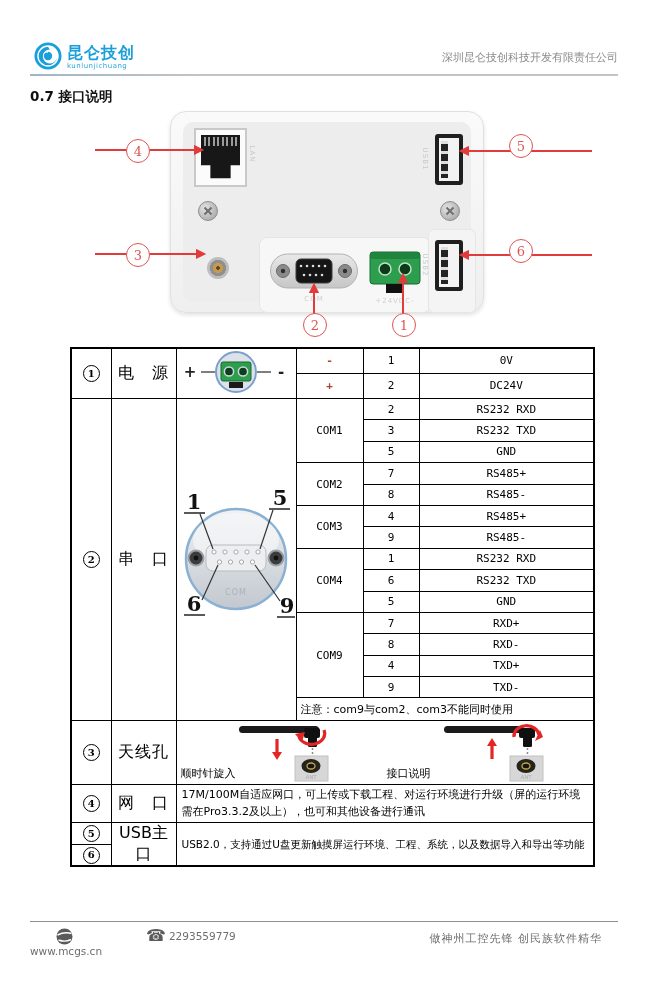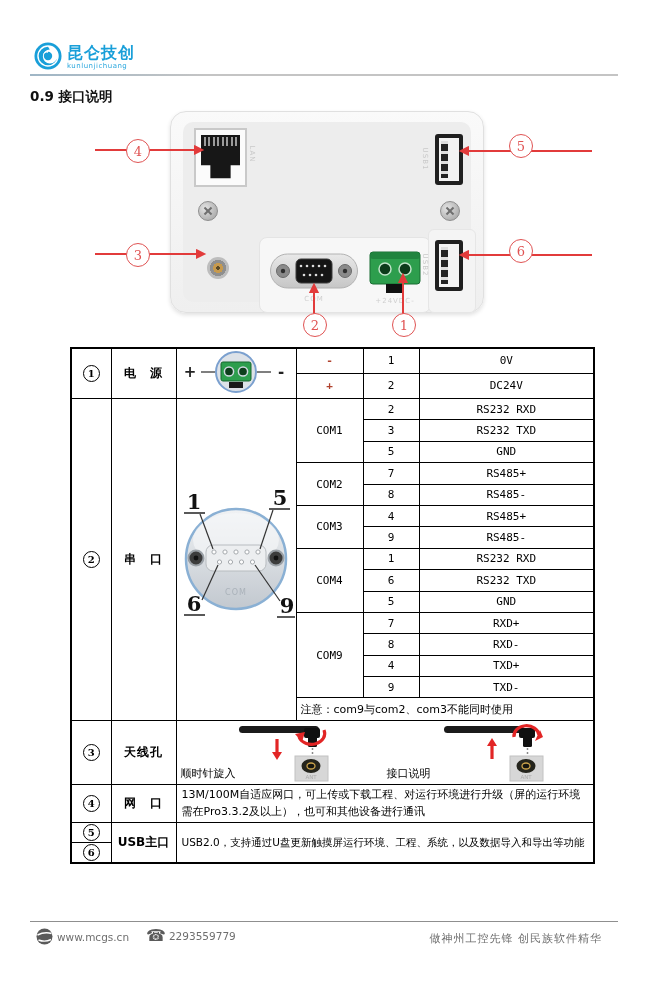--- a/index.html
+++ b/index.html
@@ -54,21 +54,21 @@
   .callout { position:absolute; width:22px; height:22px; border-radius:50%;
     border:1.5px solid #e05353; color:#e05353; background:#fff;
     font-family:"DejaVu Serif", serif; font-size:13px; line-height:1;
     display:flex; align-items:center; justify-content:center; z-index:5; }
   .lines-svg { position:absolute; left:0; top:0; width:648px; height:245px; z-index:4; pointer-events:none; }
   
   .spec { position:absolute; left:70px; top:347px; border-collapse:collapse;
     border:2px solid #000; table-layout:fixed; font-size:11px; }
   .spec td { border:1px solid #000; text-align:center; vertical-align:middle; padding:0; overflow:hidden; }
   .spec .mono { font-family:"DejaVu Sans Mono", monospace; font-size:11px; }
-  .spec .lbl { font-weight:bold; font-size:12px; letter-spacing:1px; }
+  .spec .lbl { font-weight:normal; font-size:16px; letter-spacing:1px; }
   .circ { display:inline-flex; width:15px; height:15px; border:1.3px solid #000; border-radius:50%;
     align-items:center; justify-content:center; font-size:10px; font-weight:bold;
     font-family:"DejaVu Serif", serif; line-height:1; }
   .sign { color:#b0432f; font-weight:bold; font-family:"DejaVu Sans Mono", monospace; }
   .img-cell { position:relative; }
   .note-cell { text-align:left !important; padding:2px 4px !important; font-size:11px; }
   .desc-cell { text-align:left !important; padding:2px 5px !important; font-size:11px; line-height:1.5; }
   .h24 { height:24px; } .h21 { height:21.4px; } .h23 { height:23px; }
   .h64 { height:64px; } .h38 { height:38px; } .h20 { height:20px; }
   .ant-cell { position:relative; }
@@ -90,23 +90,24 @@
       <circle cx="15" cy="15" r="13" fill="#ffffff" stroke="#199fd9" stroke-width="3"></circle>
       <path d="M15 5 a10 10 0 1 0 10 10 a8 8 0 0 1 -8 8 a7.5 7.5 0 0 1 0 -15 z" fill="#199fd9"></path>
       <circle cx="15" cy="15" r="4.5" fill="#199fd9"></circle>
       <path d="M15 9.5 a5.5 5.5 0 0 0 -5.5 5.5 a4 4 0 0 1 5.5 -3.5 z" fill="#ffffff"></path>
     </svg>
     <div class="logo-text">
       <div class="brand">昆仑技创</div>
       <div class="brand-sub">kunlunjichuang</div>
     </div>
   </div>
+  <div class="company">深圳昆仑技创科技开发有限责任公司</div>
   <div class="hdr-divider"></div>
 
-  <div class="sec-title">0.9 接口说明</div>
+  <div class="sec-title">0.7 接口说明</div>
 
   <div class="fig">
     <div class="device">
       <div class="device-inner"></div>
       <div class="plate1"></div>
       <div class="plate2"></div>
 
       <div class="rj45">
           <div class="rj45-inner"></div>
         </div>
@@ -368,37 +369,37 @@
           <text x="349" y="58" font-size="5.5" fill="#adadad" text-anchor="middle">ANT</text>
         </svg>
         <span class="ant-text" style="left:4px; top:45px;">顺时针旋入</span>
         <span class="ant-text" style="left:210px; top:45px;">接口说明</span>
       </td>
     </tr>
 
     <tr class="h38">
       <td><span class="circ">4</span></td>
       <td class="lbl">网　口</td>
-      <td colspan="4" class="desc-cell">13M/100M自适应网口，可上传或下载工程、对运行环境进行升级（屏的运行环境需在Pro3.3.2及以上），也可和其他设备进行通讯</td>
+      <td colspan="4" class="desc-cell">17M/100M自适应网口，可上传或下载工程、对运行环境进行升级（屏的运行环境需在Pro3.3.2及以上），也可和其他设备进行通讯</td>
     </tr>
 
     <tr class="h20">
       <td><span class="circ">5</span></td>
       <td rowspan="2" class="lbl" style="letter-spacing:0;">USB主口</td>
       <td rowspan="2" colspan="4" class="desc-cell" style="font-size:10.5px;">USB2.0，支持通过U盘更新触摸屏运行环境、工程、系统，以及数据导入和导出等功能</td>
     </tr>
     <tr class="h20">
       <td><span class="circ">6</span></td>
     </tr>
   </tbody>
     </table>
 
   <div class="ftr-divider"></div>
   <div class="ftr">
-    <div class="ftr-item" style="left:36px; top:2px;">
+    <div class="ftr-item" style="left:30px; top:2px;flex-direction:column;">
       <svg width="17" height="17" style="margin-right:4px;" viewBox="0 0 17 17">
         <circle cx="8.5" cy="8.5" r="8" fill="#5a5a5a"></circle>
         <path d="M1.5 7 q7 -3.5 14 -1.5" stroke="#ffffff" stroke-width="1.4" fill="none"></path>
         <path d="M2.5 12 q6.5 2.5 12.5 -0.5" stroke="#ffffff" stroke-width="1.4" fill="none"></path>
       </svg>
       <span>www.mcgs.cn</span>
     </div>
     <div class="ftr-item" style="left:146px; top:2px;">
       <span class="phone-glyph">☎</span>
       <span>2293559779</span>

